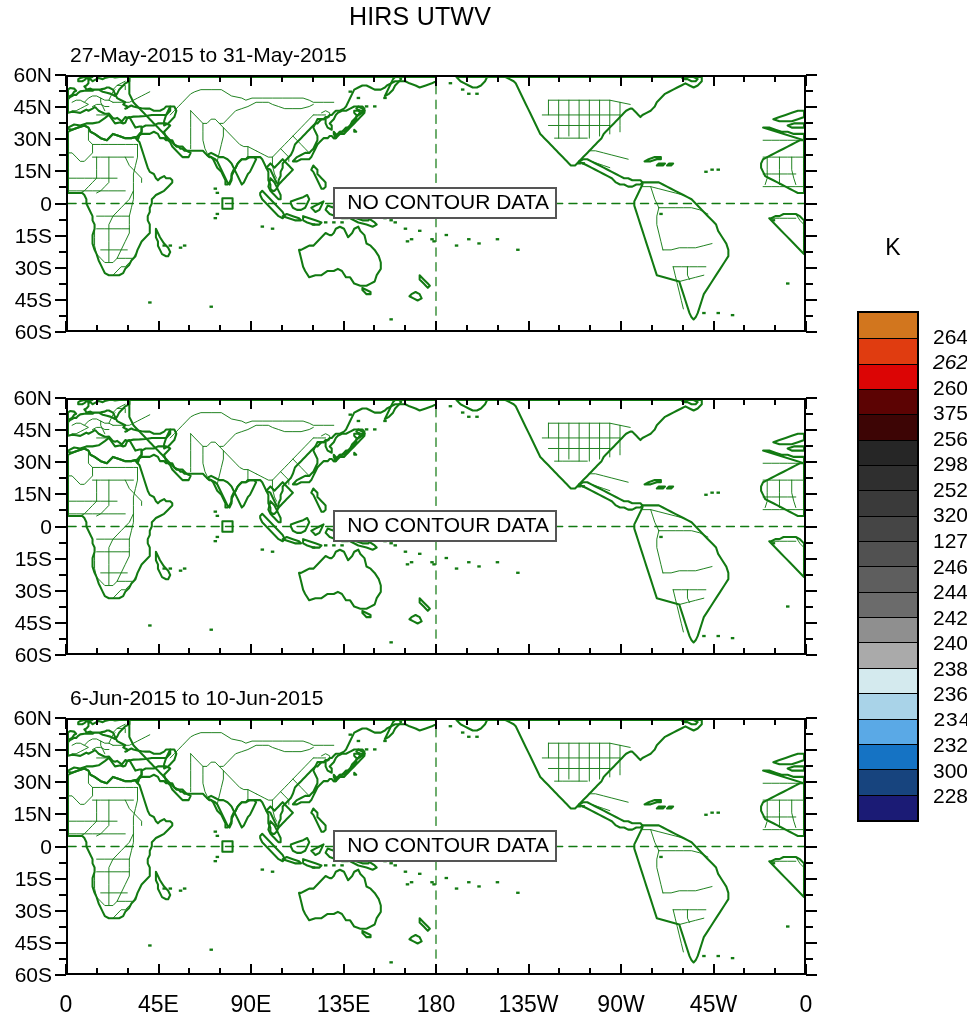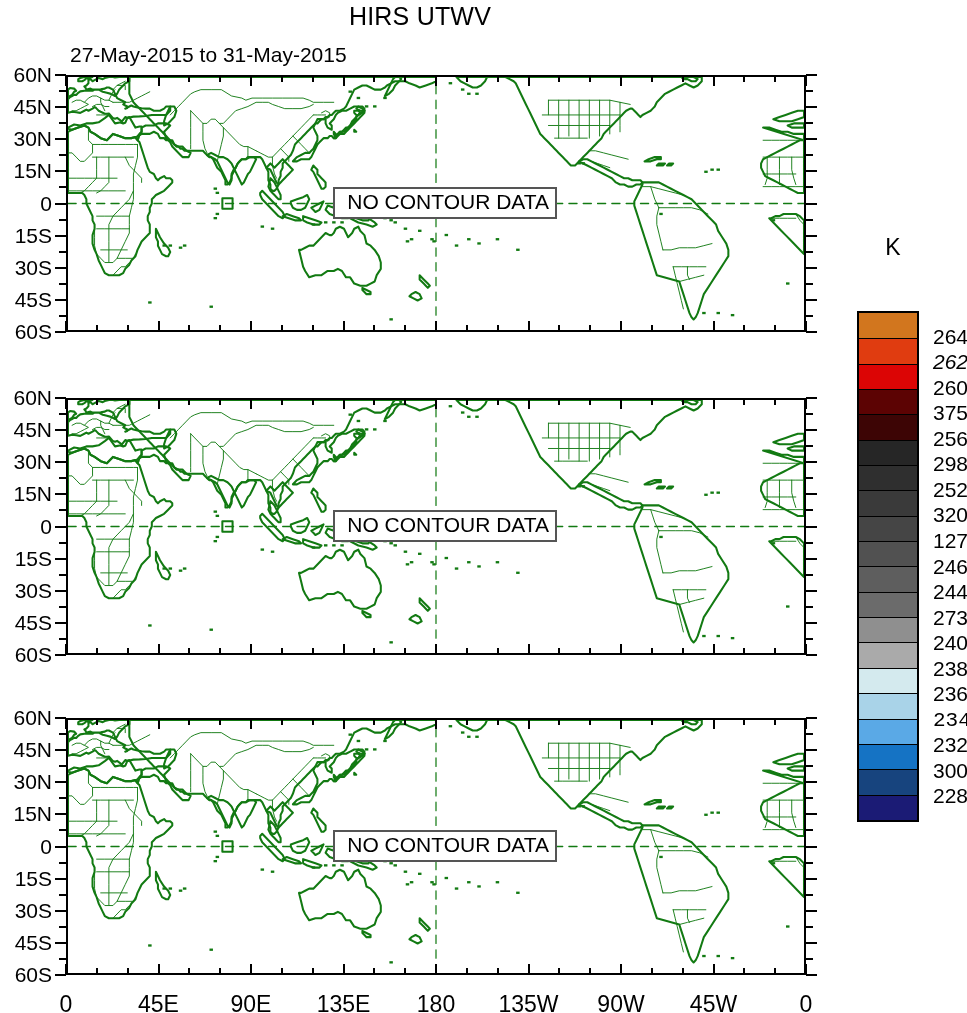--- a/index.html
+++ b/index.html
@@ -726,20 +726,21 @@
       <div class="tick" style="left: calc(87.5% - 1px); top: 0px; width: 2px; height: 11px;"></div>
       <div class="tick xtick-minor" style="left: calc(91.6667% - 1px); top: auto; bottom: 0px; height: 7px;"></div>
       <div class="tick" style="left: calc(91.6667% - 1px); top: 0px; width: 2px; height: 7px;"></div>
       <div class="tick xtick-minor" style="left: calc(95.8333% - 1px); top: auto; bottom: 0px; height: 7px;"></div>
       <div class="tick" style="left: calc(95.8333% - 1px); top: 0px; width: 2px; height: 7px;"></div>
       <div class="tick xtick-major" style="left: calc(100% - 1px); top: auto; bottom: 0px; height: 11px;"></div>
       <div class="tick" style="left: calc(100% - 1px); top: 0px; width: 2px; height: 11px;"></div>
       <div class="no-data-box" style="left: calc(36.1111% + 0px); top: calc(50% - 17px);">NO CONTOUR DATA</div>
     </div>
     <div class="panel" style="top: 718px; height: 257px;">
+      <div class="panel-title">6-Jun-2015 to 10-Jun-2015</div>
       <div class="map-frame">
         <svg class="map-svg" viewBox="0 -60 360 120" preserveAspectRatio="none">
           <g transform="scale(1,-1)" fill="none" stroke="#127a12" stroke-linejoin="round" stroke-linecap="round" vector-effect="non-scaling-stroke">
             <g stroke-width="0.45" vector-effect="non-scaling-stroke">
               <path d="M 10,35 L 10,30 L 12,28 L 12,24 L 10,22 L 8,20 L 6,20 L 4,22 L 2,24 L 0,24" fill="none" stroke="#127a12" stroke-width="0.45"></path>
               <path d="M 12,28 L 16,28 L 20,28 L 24,28 L 28,28 L 32,28 L 34,28" fill="none" stroke="#127a12" stroke-width="0.45"></path>
               <path d="M 12,22 L 16,22 L 20,22 L 24,22 L 28,22 L 32,22" fill="none" stroke="#127a12" stroke-width="0.45"></path>
               <path d="M 14,22 L 14,16 L 14,12 L 12,10 L 10,8 L 8,6 L 6,5" fill="none" stroke="#127a12" stroke-width="0.45"></path>
               <path d="M 20,22 L 20,14 L 20,10 L 18,8 L 16,6 L 14,5" fill="none" stroke="#127a12" stroke-width="0.45"></path>
               <path d="M 28,22 L 30,18 L 32,16 L 34,14 L 36,12 L 36,10" fill="none" stroke="#127a12" stroke-width="0.45"></path>
@@ -1057,21 +1058,21 @@
       <div class="cb-label" style="top: 10%; font-style: italic;">262</div>
       <div class="cb-label" style="top: 15%;">260</div>
       <div class="cb-label" style="top: 20%;">375</div>
       <div class="cb-label" style="top: 25%;">256</div>
       <div class="cb-label" style="top: 30%;">298</div>
       <div class="cb-label" style="top: 35%;">252</div>
       <div class="cb-label" style="top: 40%;">320</div>
       <div class="cb-label" style="top: 45%;">127</div>
       <div class="cb-label" style="top: 50%;">246</div>
       <div class="cb-label" style="top: 55%;">244</div>
-      <div class="cb-label" style="top: 60%;">273</div>
+      <div class="cb-label" style="top: 60%;">242</div>
       <div class="cb-label" style="top: 65%;">240</div>
       <div class="cb-label" style="top: 70%;">238</div>
       <div class="cb-label" style="top: 75%;">236</div>
       <div class="cb-label" style="top: 80%; font-family: Liberation Mono, monospace;">234</div>
       <div class="cb-label" style="top: 85%;">232</div>
       <div class="cb-label" style="top: 90%;">300</div>
       <div class="cb-label" style="top: 95%;">228</div>
     </div>
 </div>
 

